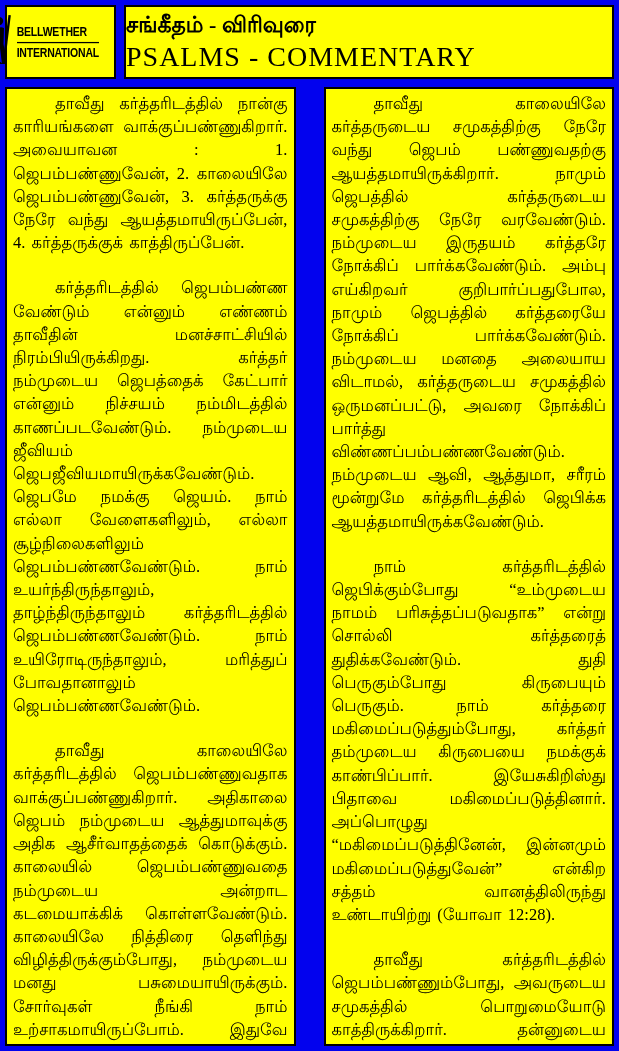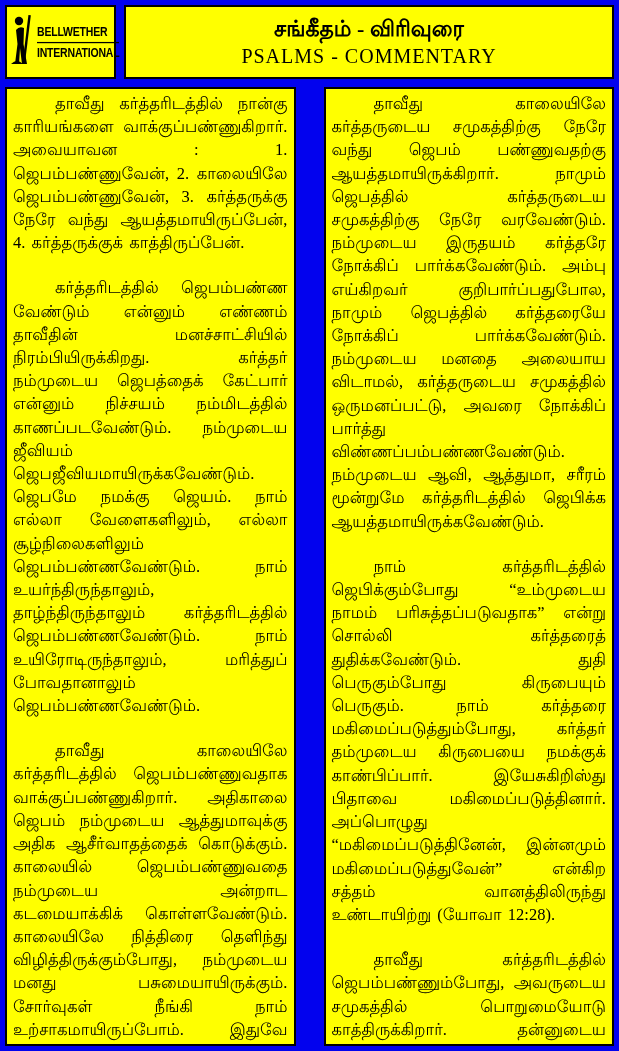--- a/index.html
+++ b/index.html
@@ -30,53 +30,53 @@
     display: flex;
     gap: 8px;
     height: 74px;
     flex: none;
   }
   .logo-box {
     width: 111px;
     flex: none;
     display: flex;
     align-items: center;
-    justify-content: space-between;
+    justify-content: flex-end;
     gap: 4px;
-    padding: 2px 2px;
+    padding: 2px 15px;
   }
   .logo-fig { flex: none; }
   .logo-text {
     font-family: "Liberation Sans", "DejaVu Sans", sans-serif;
     font-weight: bold;
     font-size: 10.5px;
     line-height: 1.45;
     letter-spacing: -0.2px;
     transform: scaleY(1.25);
     white-space: nowrap;
   }
   .logo-text .l1 {
     border-bottom: 1.5px solid #000;
     padding-bottom: 1px;
   }
   .title-box {
     flex: 1;
     display: flex;
     flex-direction: column;
-    align-items: center;
+    align-items: flex-start;
     justify-content: center;
     gap: 5px;
   }
   .title-tamil {
     font-weight: bold;
     font-size: 22px;
     line-height: 1.1;
   }
   .title-english {
-    font-size: 20px;
+    font-size: 28px;
     line-height: 1.05;
     letter-spacing: 1px;
   }
   
   .columns {
     flex: 1;
     display: flex;
     gap: 28px;
     min-height: 0;
   }

